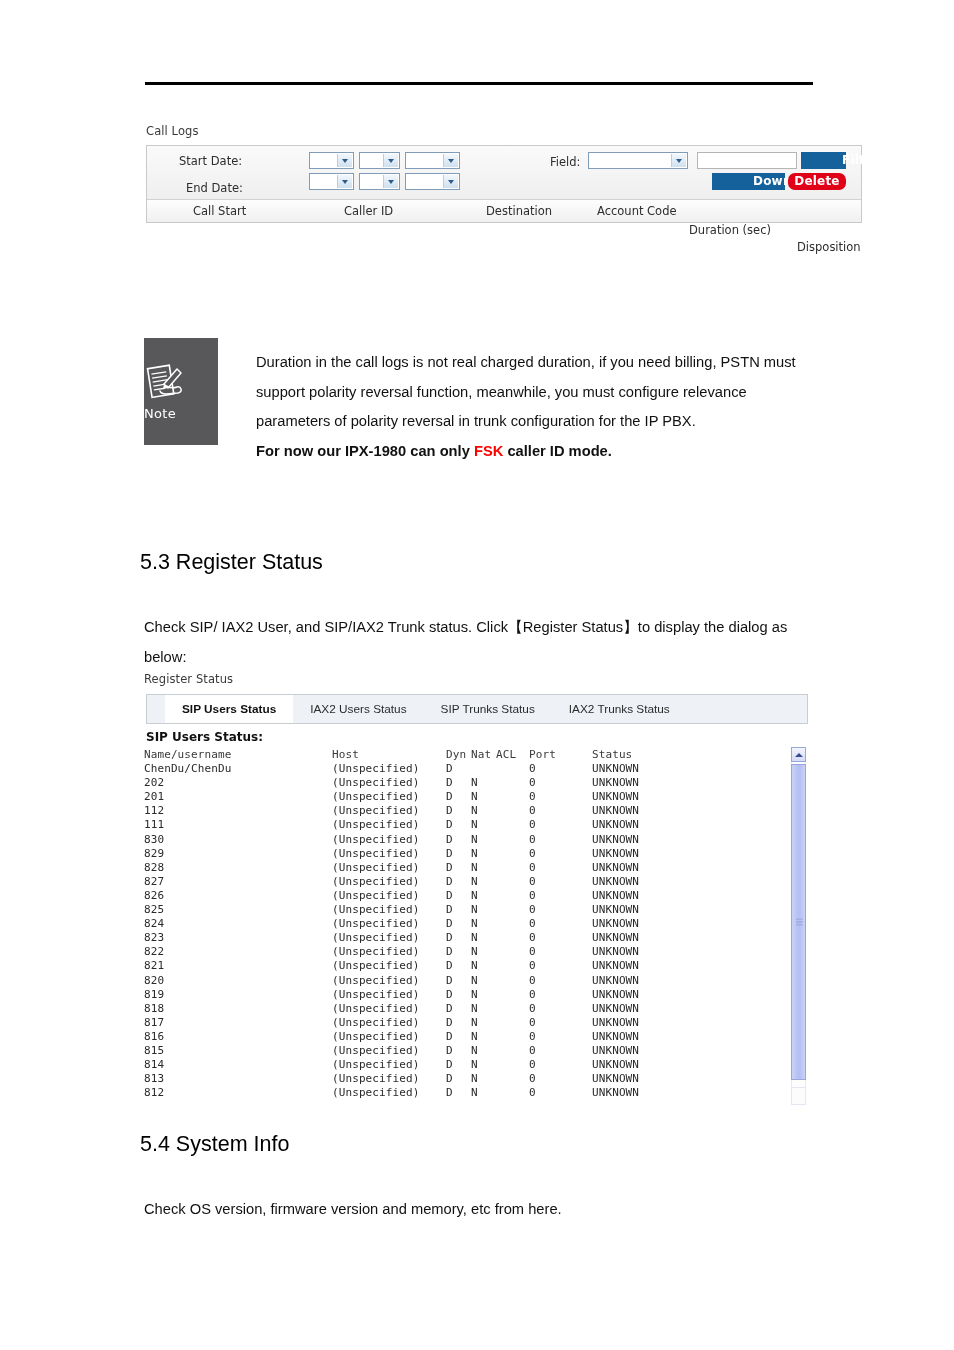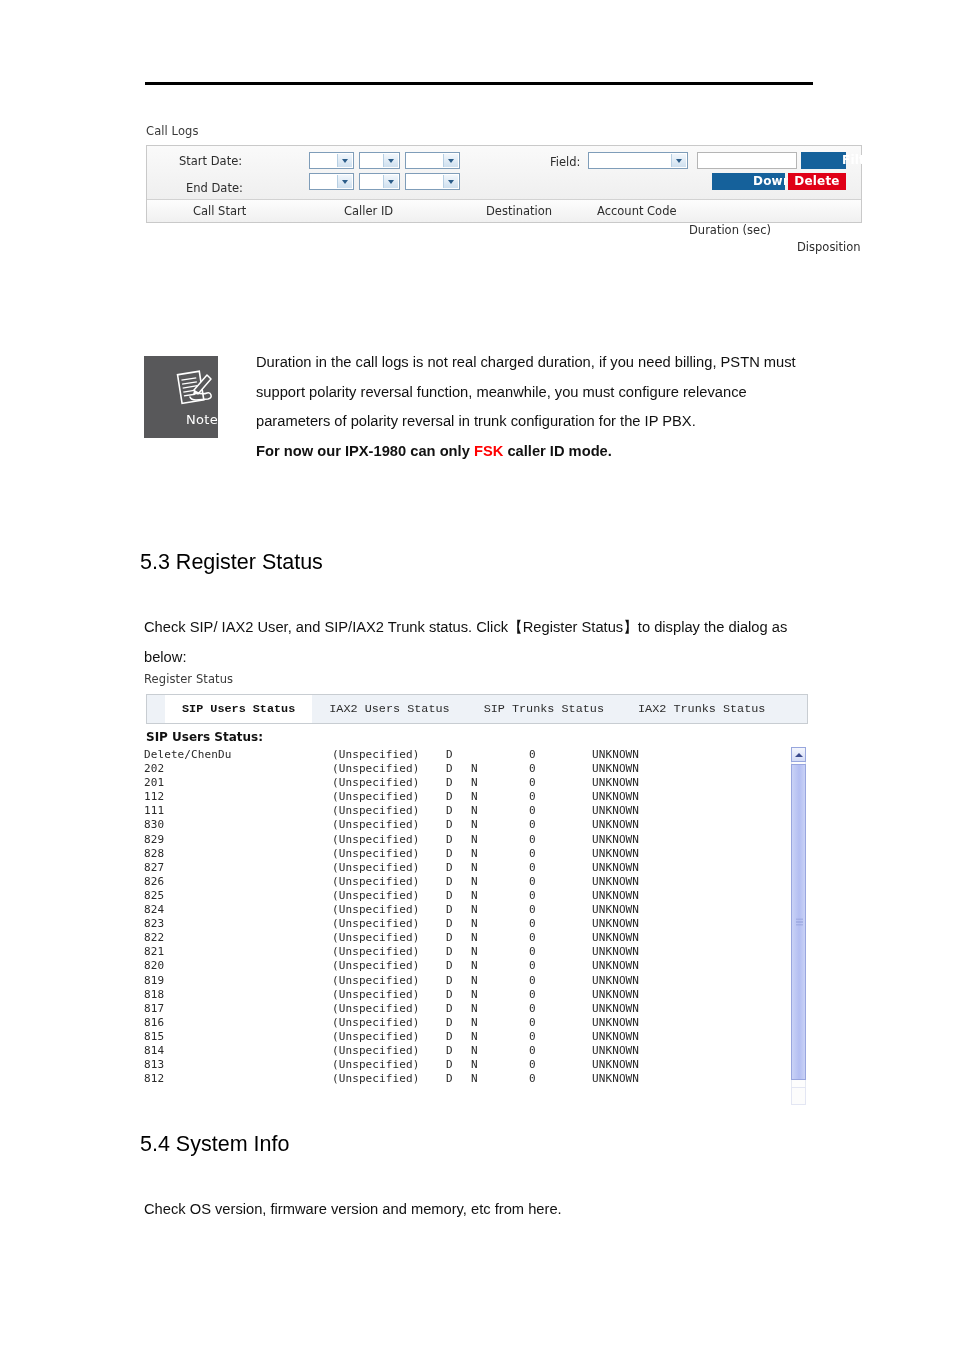--- a/index.html
+++ b/index.html
@@ -123,21 +123,21 @@
     font-size: 12px;
     font-weight: bold;
     color: #ffffff;
     text-align: center;
     line-height: 17px;
     height: 17px;
     letter-spacing: .2px;
     cursor: pointer;
   }
   .btn-blue { background: #15619b; padding-left: 41px; }
-  .btn-red  { background: #e00017; }
+  .btn-red  { background: #e00017; border-radius: 7px; }
   #btn-filter   { left: 654px; top: 6px;  width: 45px; }
   #btn-download { left: 565px; top: 27px; width: 73px; }
   #btn-delete   { left: 641px; top: 27px; width: 58px; }
 
   #calllogs-header-row {
     position: relative;
     height: 22px;
     background: linear-gradient(#fdfdfd, #f0f0f0);
   }
   .col-head {
@@ -151,27 +151,27 @@
   #ch-call-start    { left: 46px; }
   #ch-caller-id     { left: 197px; }
   #ch-destination   { left: 339px; }
   #ch-account-code  { left: 450px; }
   #ch-duration      { left: 542px; margin-top: 19px; }
   #ch-disposition   { left: 650px; margin-top: 36px; }
 
   
   #note-box {
     left: 144px;
-    top: 356px;
+    top: 338px;
     width: 74px;
-    height: 82px;
+    height: 107px;
     background: #58585a;
     display: flex;
     flex-direction: column;
-    align-items: flex-end;
+    align-items: flex-start;
     justify-content: center;
   }
   #note-icon-wrap { width: 44px; height: 42px; }
   #note-label {
     margin-top: 2px;
     color: #ffffff;
     font-family: "DejaVu Sans", sans-serif;
     font-size: 13px;
     letter-spacing: .3px;
   }
@@ -215,21 +215,21 @@
     border: 1px solid #c8cdd2;
     background: #eef2f7;
     display: flex;
     align-items: stretch;
   }
   .tab-spacer { width: 18px; }
   .tab {
     display: flex;
     align-items: center;
     justify-content: center;
-    font-family: Liberation Mono, monospace;
+    font-family: Liberation Sans, sans-serif;
     font-size: 11.8px;
     color: #2b2b2b;
     padding: 0 17px;
     white-space: nowrap;
     cursor: pointer;
   }
   .tab.active {
     background: #ffffff;
     font-weight: bold;
     color: #111;
@@ -444,23 +444,32 @@
   <div class="tab-spacer"></div>
   <div class="tab active">SIP Users Status</div>
   <div class="tab">IAX2 Users Status</div>
   <div class="tab">SIP Trunks Status</div>
   <div class="tab">IAX2 Trunks Status</div>
 </div>
 
 <div class="abs" id="sip-users-title">SIP Users Status:</div>
 
 <div class="abs" id="listing">
+  <div class="lrow head">
+    <span class="c-name">Name/username</span>
+    <span class="c-host">Host</span>
+    <span class="c-dyn">Dyn</span>
+    <span class="c-nat">Nat</span>
+    <span class="c-acl">ACL</span>
+    <span class="c-port">Port</span>
+    <span class="c-status">Status</span>
+  </div>
   <div id="listing-rows">
       <div class="lrow">
-        <span class="c-name">Delete/ChenDu</span>
+        <span class="c-name">ChenDu/ChenDu</span>
         <span class="c-host">(Unspecified)</span>
         <span class="c-dyn">D</span>
         <span class="c-nat"></span>
         <span class="c-acl"></span>
         <span class="c-port">0</span>
         <span class="c-status">UNKNOWN</span>
       </div>
       <div class="lrow">
         <span class="c-name">202</span>
         <span class="c-host">(Unspecified)</span>

